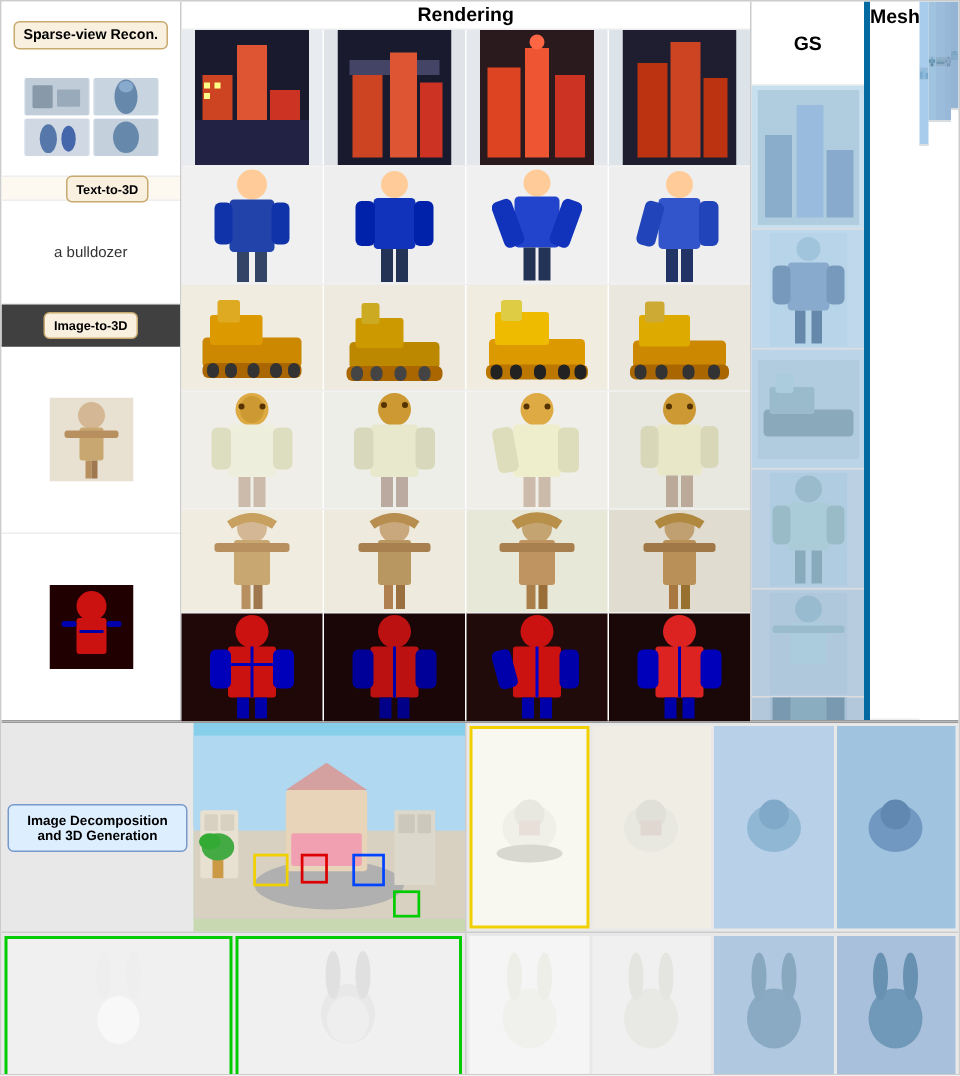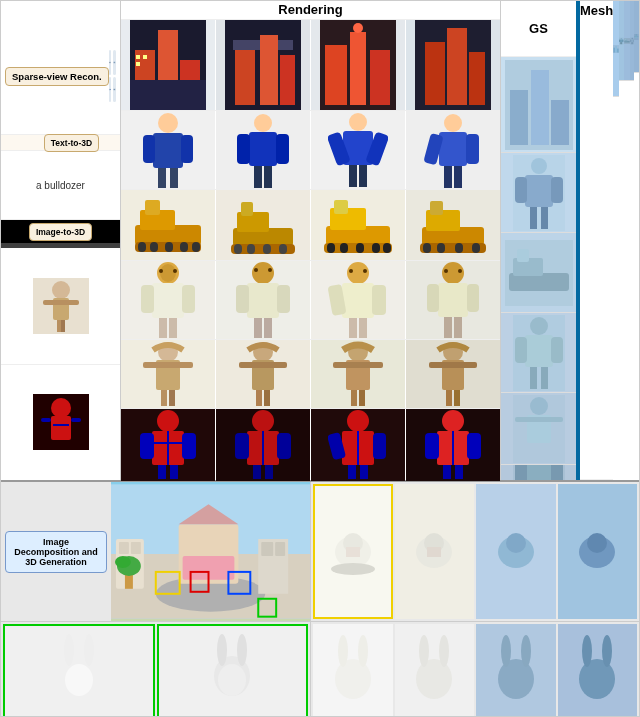--- a/index.html
+++ b/index.html
@@ -61,21 +61,21 @@
   </style>
 </head>
 <body>
 
 <div class="main-container">
 
   <div style="display:flex; flex-direction:row; height:480px; border-bottom:1px solid #999;">
 
     <div style="width:120px; display:flex; flex-direction:column; border-right:1px solid #ccc; background:#fff;">
 
-      <div style="height:117px; display:flex; flex-direction:row; align-items:center; justify-content:space-around; padding:4px; border-bottom:1px solid #eee;margin-top:17px;">
+      <div style="height:117px; display:flex; flex-direction:column; align-items:center; justify-content:space-around; padding:4px; border-bottom:1px solid #eee;">
         <div class="sparse-recon-box">Sparse-view Recon.</div>
 
         <div style="display:grid; grid-template-columns:1fr 1fr; gap:2px; width:90px; height:52px;">
           <div style="background:#e0e8f0; border-radius:2px; overflow:hidden;">
             <svg width="100%" height="100%" viewBox="0 0 44 26">
                 <rect width="44" height="26" fill="#c0ccd8"></rect>
                 <rect x="5" y="5" width="14" height="16" fill="#8899aa" rx="1"></rect>
                 <rect x="22" y="8" width="16" height="12" fill="#99aabb" rx="1"></rect>
               </svg>
           </div>
@@ -104,21 +104,21 @@
 
       <div style="height:16px; display:flex; align-items:center; justify-content:center; border-bottom:1px solid #eee; background:#fdf8f0;padding-left:22px;">
         <div class="text-to-3d-box" style="font-size:8.5px;">Text-to-3D</div>
       </div>
 
       <div style="height:69px; display:flex; align-items:center; justify-content:center; border-bottom:1px solid #eee; padding:2px;">
         <span style="font-size:10px; text-align:center; color:#333;">a bulldozer</span>
       </div>
 
 
-      <div style="height:28px; display:flex; align-items:center; justify-content:center; border-bottom:5px solid #404040; background:#000000;">
+      <div style="height:28px; display:flex; align-items:center; justify-content:center; border-bottom:1px solid #404040; background:#404040;">
         <div class="image-to-3d-box" style="font-size:8.5px;">Image-to-3D</div>
       </div>
 
       <div style="flex:1; display:flex; flex-direction:column;">
         <div style="flex:1; border-bottom:1px solid #eee; display:flex; align-items:center; justify-content:center;">
 
           <svg width="56" height="56" viewBox="0 0 56 56">
             <rect width="56" height="56" fill="#e8e0d0"></rect>
             <ellipse cx="28" cy="12" rx="9" ry="9" fill="#d4b896"></ellipse>
             <rect x="20" y="20" width="16" height="22" rx="2" fill="#c8a870"></rect>
@@ -546,21 +546,21 @@
     </div>
 
   </div>
 
   <div style="flex:1; display:flex; flex-direction:column; background:#e8e8e8; border-top:1px solid #999;">
 
     <div style="display:flex; flex-direction:row; height:140px; border-bottom:1px solid #ccc;">
 
       <div style="display:flex; flex-direction:row; width:310px; border-right:1px solid #ccc;">
 
-        <div style="width:110px; display:flex; align-items:center; justify-content:center; padding:4px;">
+        <div style="width:128px; display:flex; align-items:center; justify-content:center; padding:4px;">
           <div class="decomp-box" style="font-size:9px; padding:5px;">Image Decomposition and 3D Generation</div>
         </div>
 
         <div style="flex:1; position:relative; overflow:hidden; background:linear-gradient(180deg, #87ceeb 0%, #87ceeb 50%, #c8d8b0 50%);">
           <svg width="100%" height="100%" viewBox="0 0 200 135">
 
             <rect width="200" height="135" fill="#b0d8f0"></rect>
 
             <rect x="0" y="70" width="200" height="65" fill="#d8d0c0"></rect>
 

